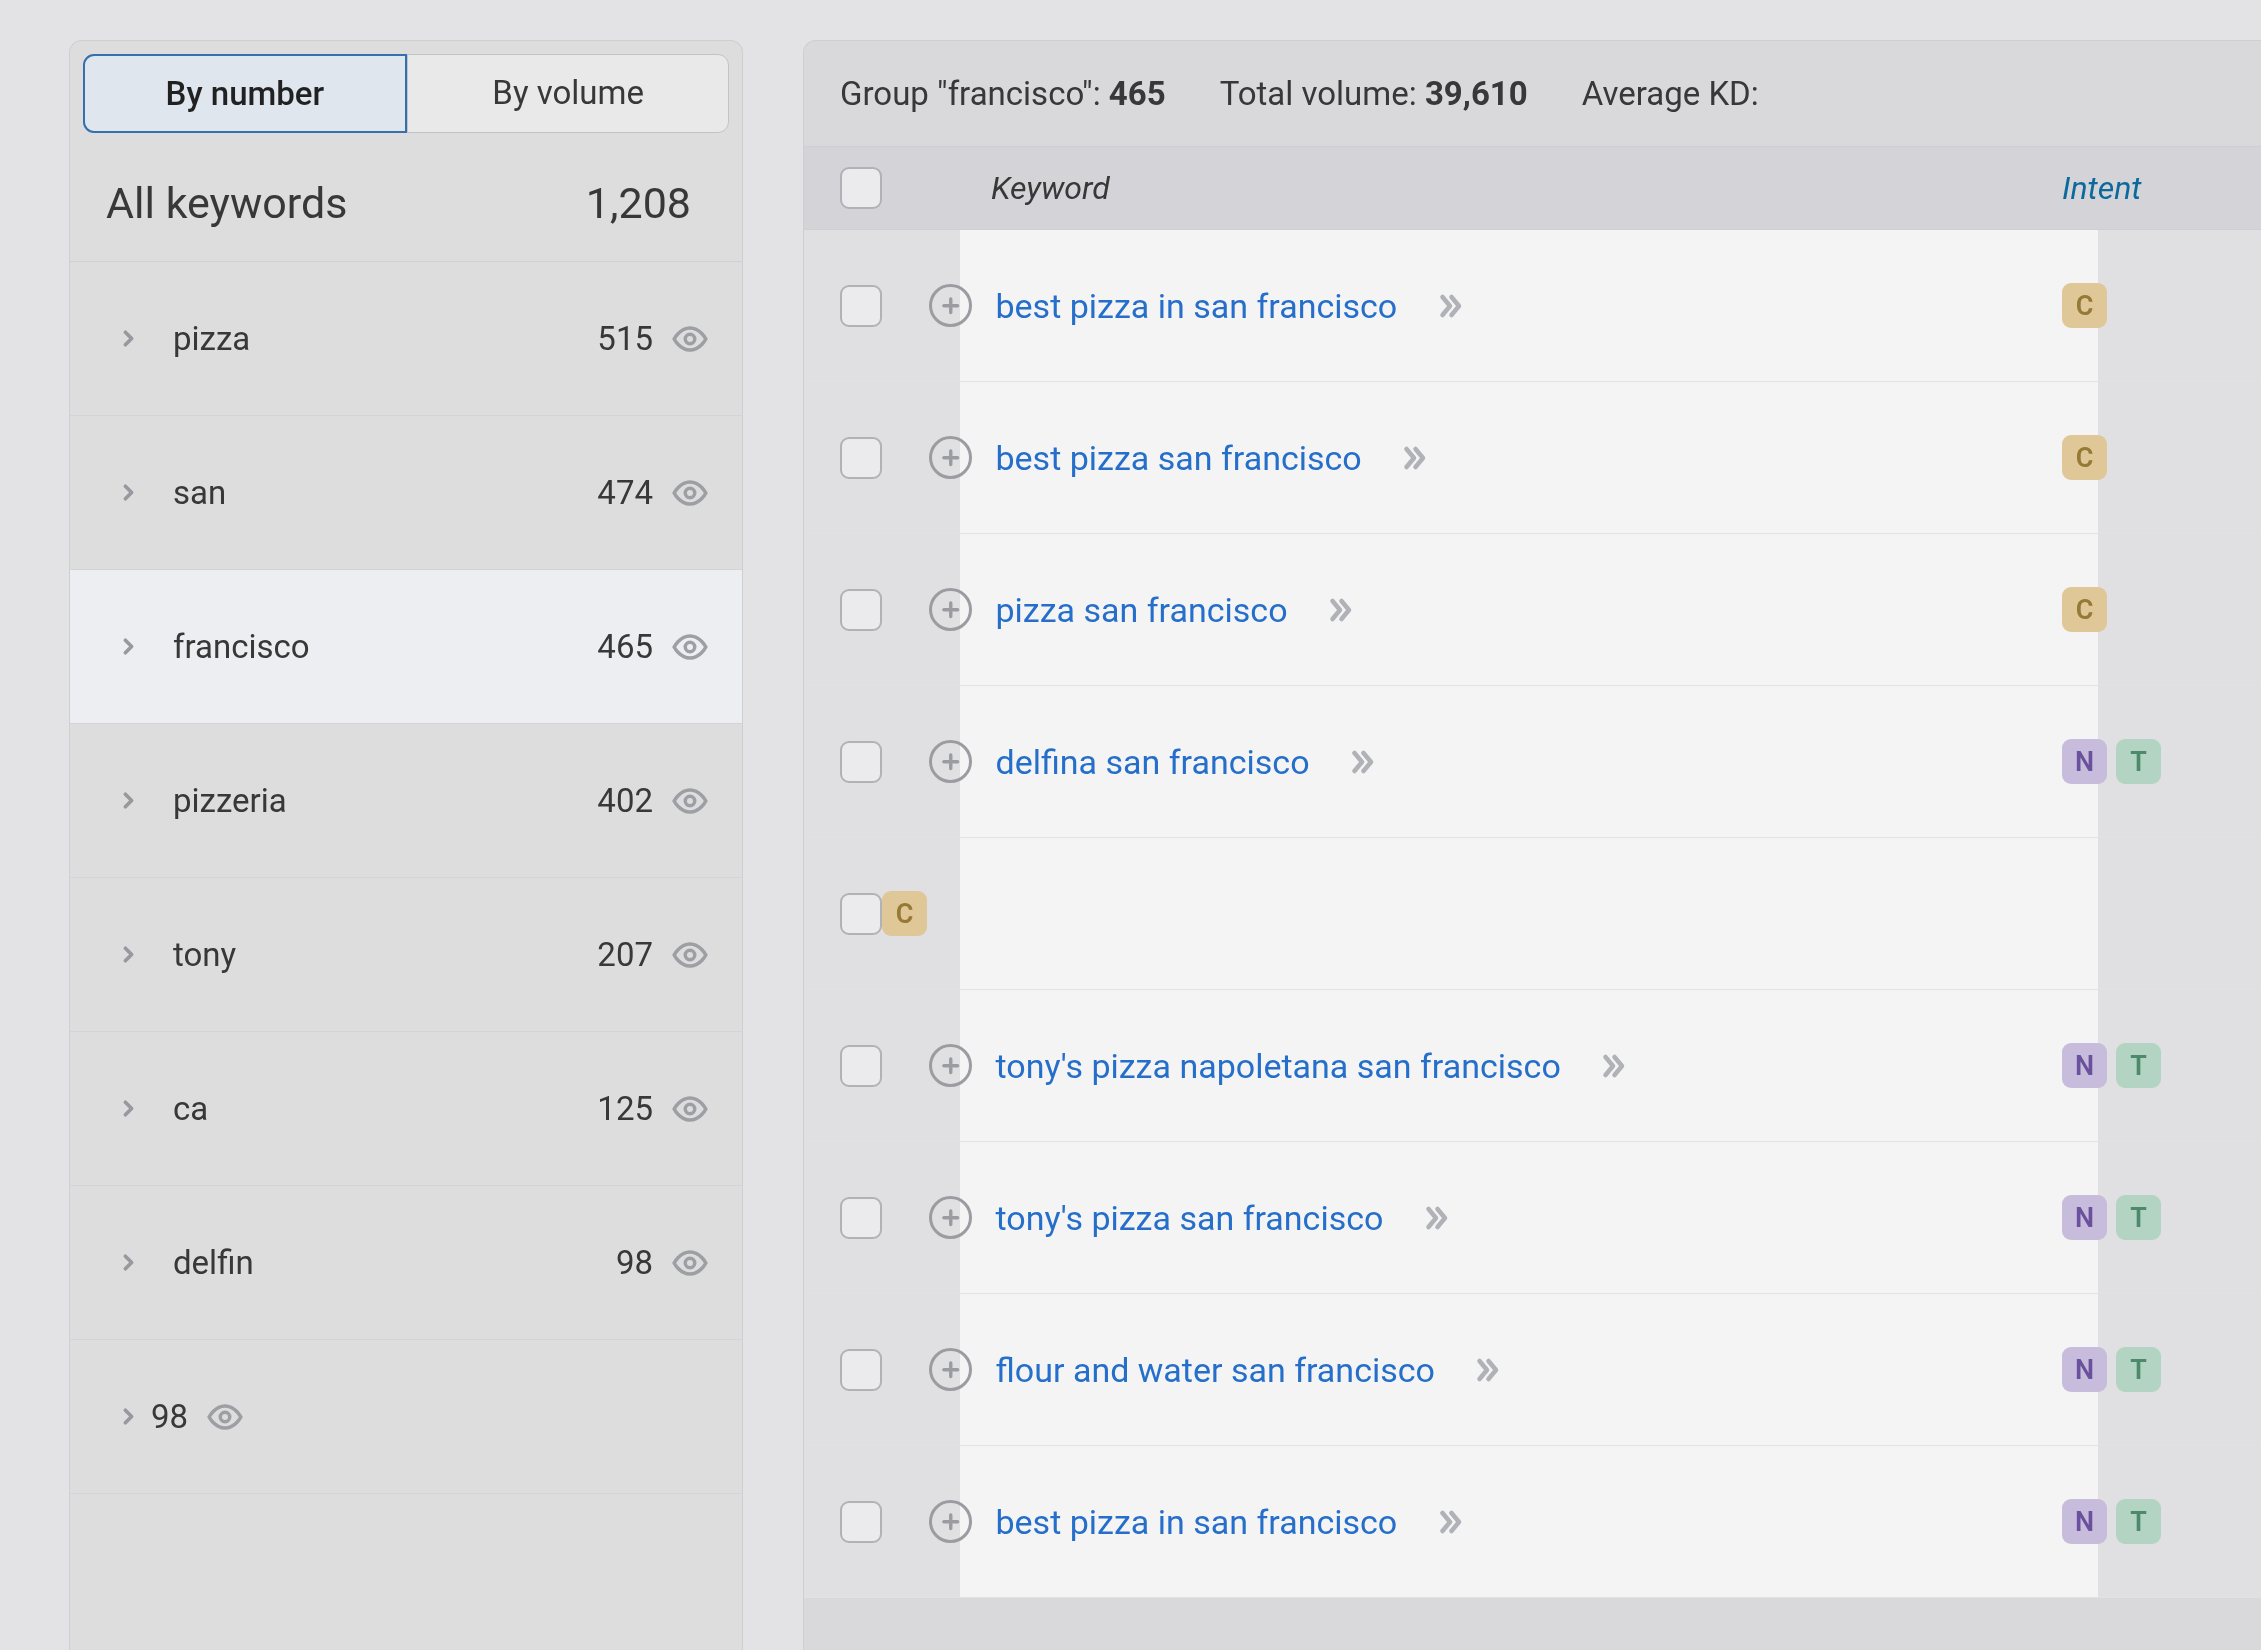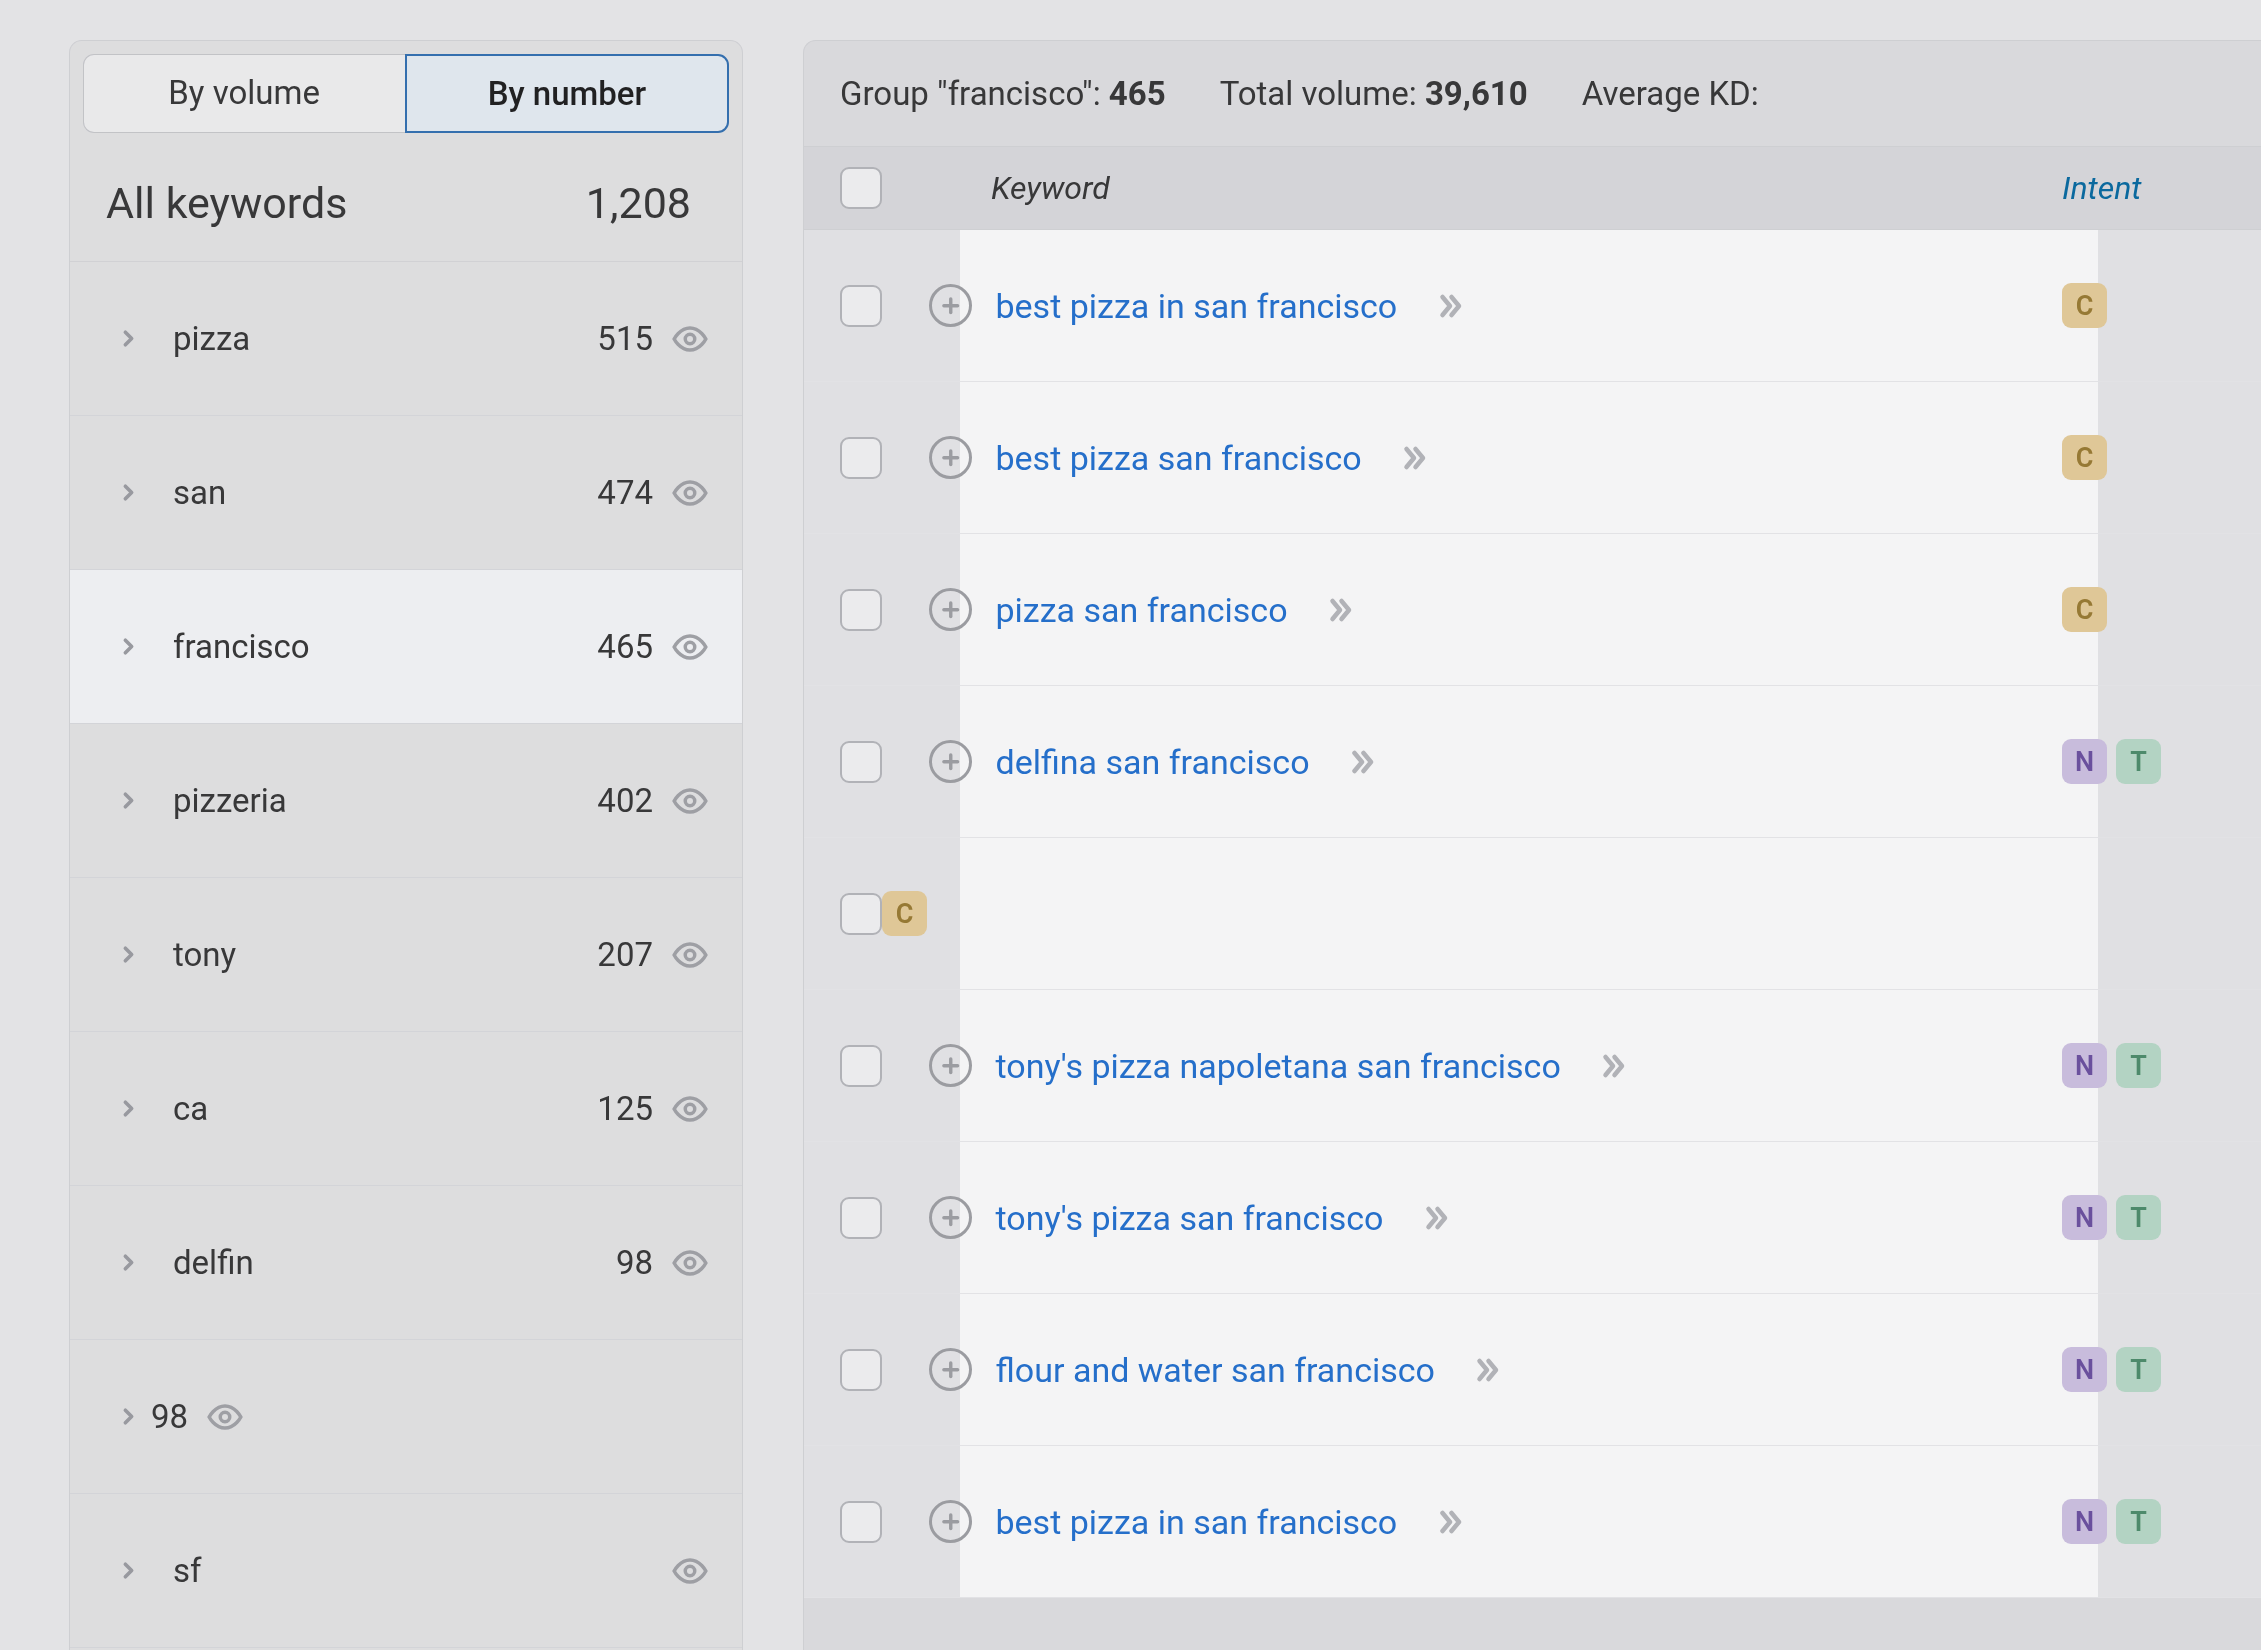--- a/index.html
+++ b/index.html
@@ -215,22 +215,22 @@
     pointer-events:none;
   }
 </style>
 </head>
 <body>
 
 <div class="stage" style="transform: scale(1);">
 
   <aside class="sidebar">
     <div class="toggle-wrap">
+      <div class="toggle active">By number</div>
       <div class="toggle">By volume</div>
-      <div class="toggle active">By number</div>
     </div>
     <div class="all-row">
       <span>All keywords</span>
       <span class="count">1,208</span>
     </div>
     <div id="groups">
         <div class="kw-group">
           <span class="chev">
             <svg width="25" height="25" viewBox="0 0 24 24" fill="none" stroke="currentColor" stroke-width="3.5" stroke-linecap="round" stroke-linejoin="round">
               <polyline points="9 6 15 12 9 18"></polyline>
@@ -335,35 +335,20 @@
             </svg>
           </span>
         </div>
         <div class="kw-group">
           <span class="chev">
             <svg width="25" height="25" viewBox="0 0 24 24" fill="none" stroke="currentColor" stroke-width="3.5" stroke-linecap="round" stroke-linejoin="round">
               <polyline points="9 6 15 12 9 18"></polyline>
             </svg>
           </span>
           <span class="num">98</span>
-          <span class="eye">
-            <svg width="38" height="38" viewBox="0 0 24 24" fill="none" stroke="currentColor" stroke-width="2.2">
-              <path d="M2 12s3.5-7 10-7 10 7 10 7-3.5 7-10 7S2 12 2 12z"></path>
-              <circle cx="12" cy="12" r="3"></circle>
-            </svg>
-          </span>
-        </div>
-        <div class="kw-group">
-          <span class="chev">
-            <svg width="25" height="25" viewBox="0 0 24 24" fill="none" stroke="currentColor" stroke-width="3.5" stroke-linecap="round" stroke-linejoin="round">
-              <polyline points="9 6 15 12 9 18"></polyline>
-            </svg>
-          </span>
-          <span class="label">sf</span>
-          <span class="num"></span>
           <span class="eye">
             <svg width="38" height="38" viewBox="0 0 24 24" fill="none" stroke="currentColor" stroke-width="2.2">
               <path d="M2 12s3.5-7 10-7 10 7 10 7-3.5 7-10 7S2 12 2 12z"></path>
               <circle cx="12" cy="12" r="3"></circle>
             </svg>
           </span>
         </div>
       </div>
   </aside>
 

